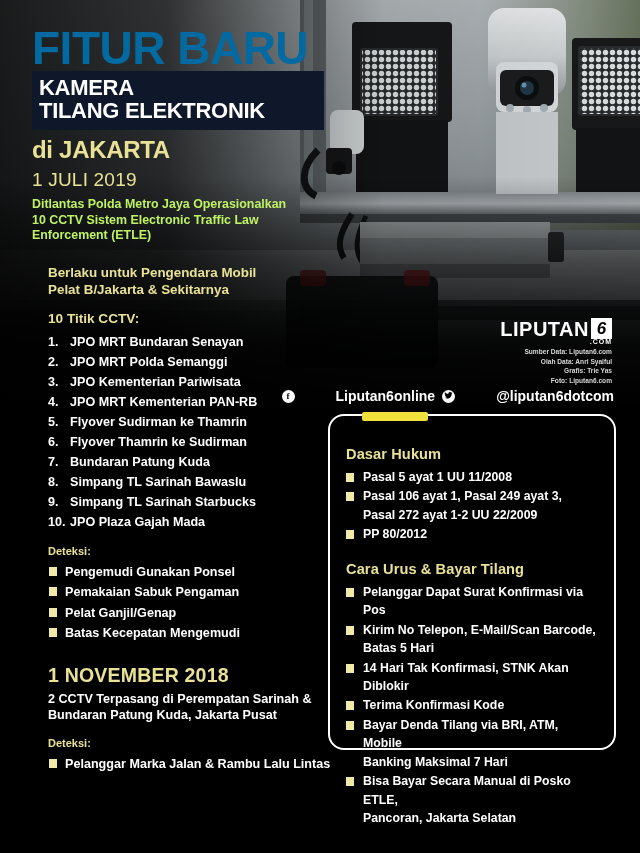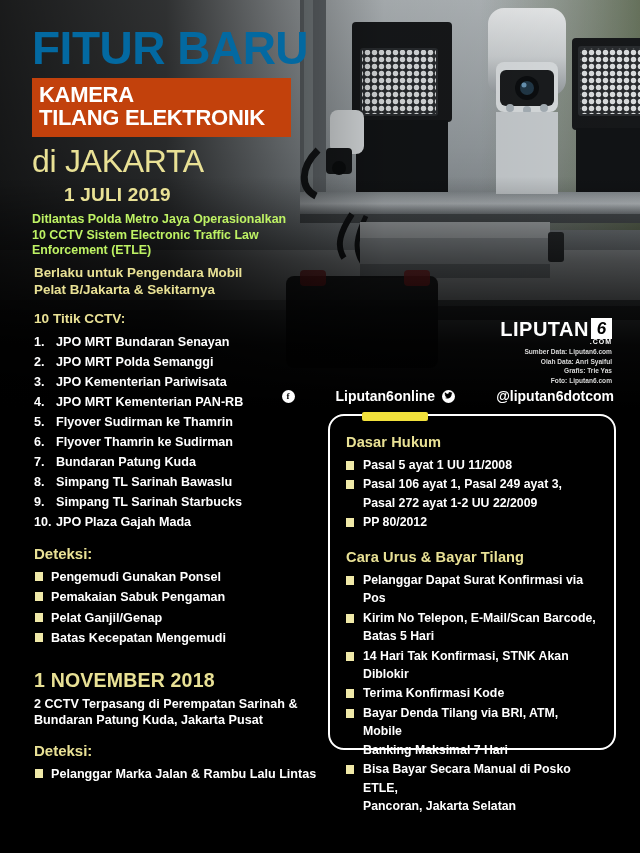--- a/index.html
+++ b/index.html
@@ -49,65 +49,63 @@
   .title-main {
     font-size: 46px;
     line-height: 0.98;
     font-weight: bold;
     color: #0369a1;
     letter-spacing: -0.5px;
     font-family: "Liberation Sans", sans-serif;
     white-space: nowrap;
   }
   .black-band {
-    margin-top: 7px;
-    background: #c2410c;
+    background: #0f172a;
     padding: 5px 8px 7px 7px;
     display: inline-block;
-    width: 259px;
+    width: 292px;
     box-sizing: border-box;
   }
   .band-line {
     color: #ffffff;
     font-weight: bold;
     font-size: 22px;
     line-height: 1.06;
     letter-spacing: -0.3px;
     white-space: nowrap;
   }
   .band-line.l2 { font-size: 22px; }
   .title-sub {
     margin-top: 8px;
-    font-size: 32px;
-    font-weight: normal;
+    font-size: 24px;
+    font-weight: bold;
     color: #e9e195;
     line-height: 1;
     letter-spacing: -0.3px;
   }
   .title-date {
     margin-top: 7px;
     font-size: 19px;
-    font-weight: bold;
+    font-weight: normal;
     color: #e9e195;
     letter-spacing: 0.2px;
-    margin-left: 32px;
   }
   .lede {
     margin-top: 6px;
     font-size: 12.4px;
     line-height: 1.28;
     color: #bef264;
     font-weight: bold;
     width: 262px;
   }
 
   
   .leftcol {
     position: absolute;
-    left: 34px; top: 265px;
+    left: 48px; top: 265px;
     width: 290px;
   }
   .yellow-head {
     color: #e9e195;
     font-weight: bold;
     font-size: 13.4px;
     line-height: 1.26;
   }
   .subhead {
     color: #e9e195;
@@ -137,21 +135,21 @@
     position: absolute;
     left: 0;
     width: 18px;
     text-align: left;
     color: #fff;
   }
 
   .deteksi-title {
     color: #e9e195;
     font-weight: bold;
-    font-size: 15px;
+    font-size: 11px;
     margin-top: 13px;
     margin-bottom: 5px;
   }
   ul.sqlist {
     margin: 0;
     padding: 0;
     list-style: none;
   }
   ul.sqlist li {
     position: relative;
@@ -278,20 +276,21 @@
     position: absolute;
     left: 32px;
     top: -4px;
     width: 66px;
     height: 9px;
     background: #f2e13c;
     border-radius: 2px;
   }
   .panel-inner {
     padding: 18px 14px 0 16px;
+    margin-top: 12px;
   }
   .panel-head {
     color: #e9e195;
     font-weight: bold;
     font-size: 14.6px;
     margin-bottom: 6px;
     letter-spacing: 0.1px;
   }
   .panel-head.second { margin-top: 17px; }
   ul.panel-list {

